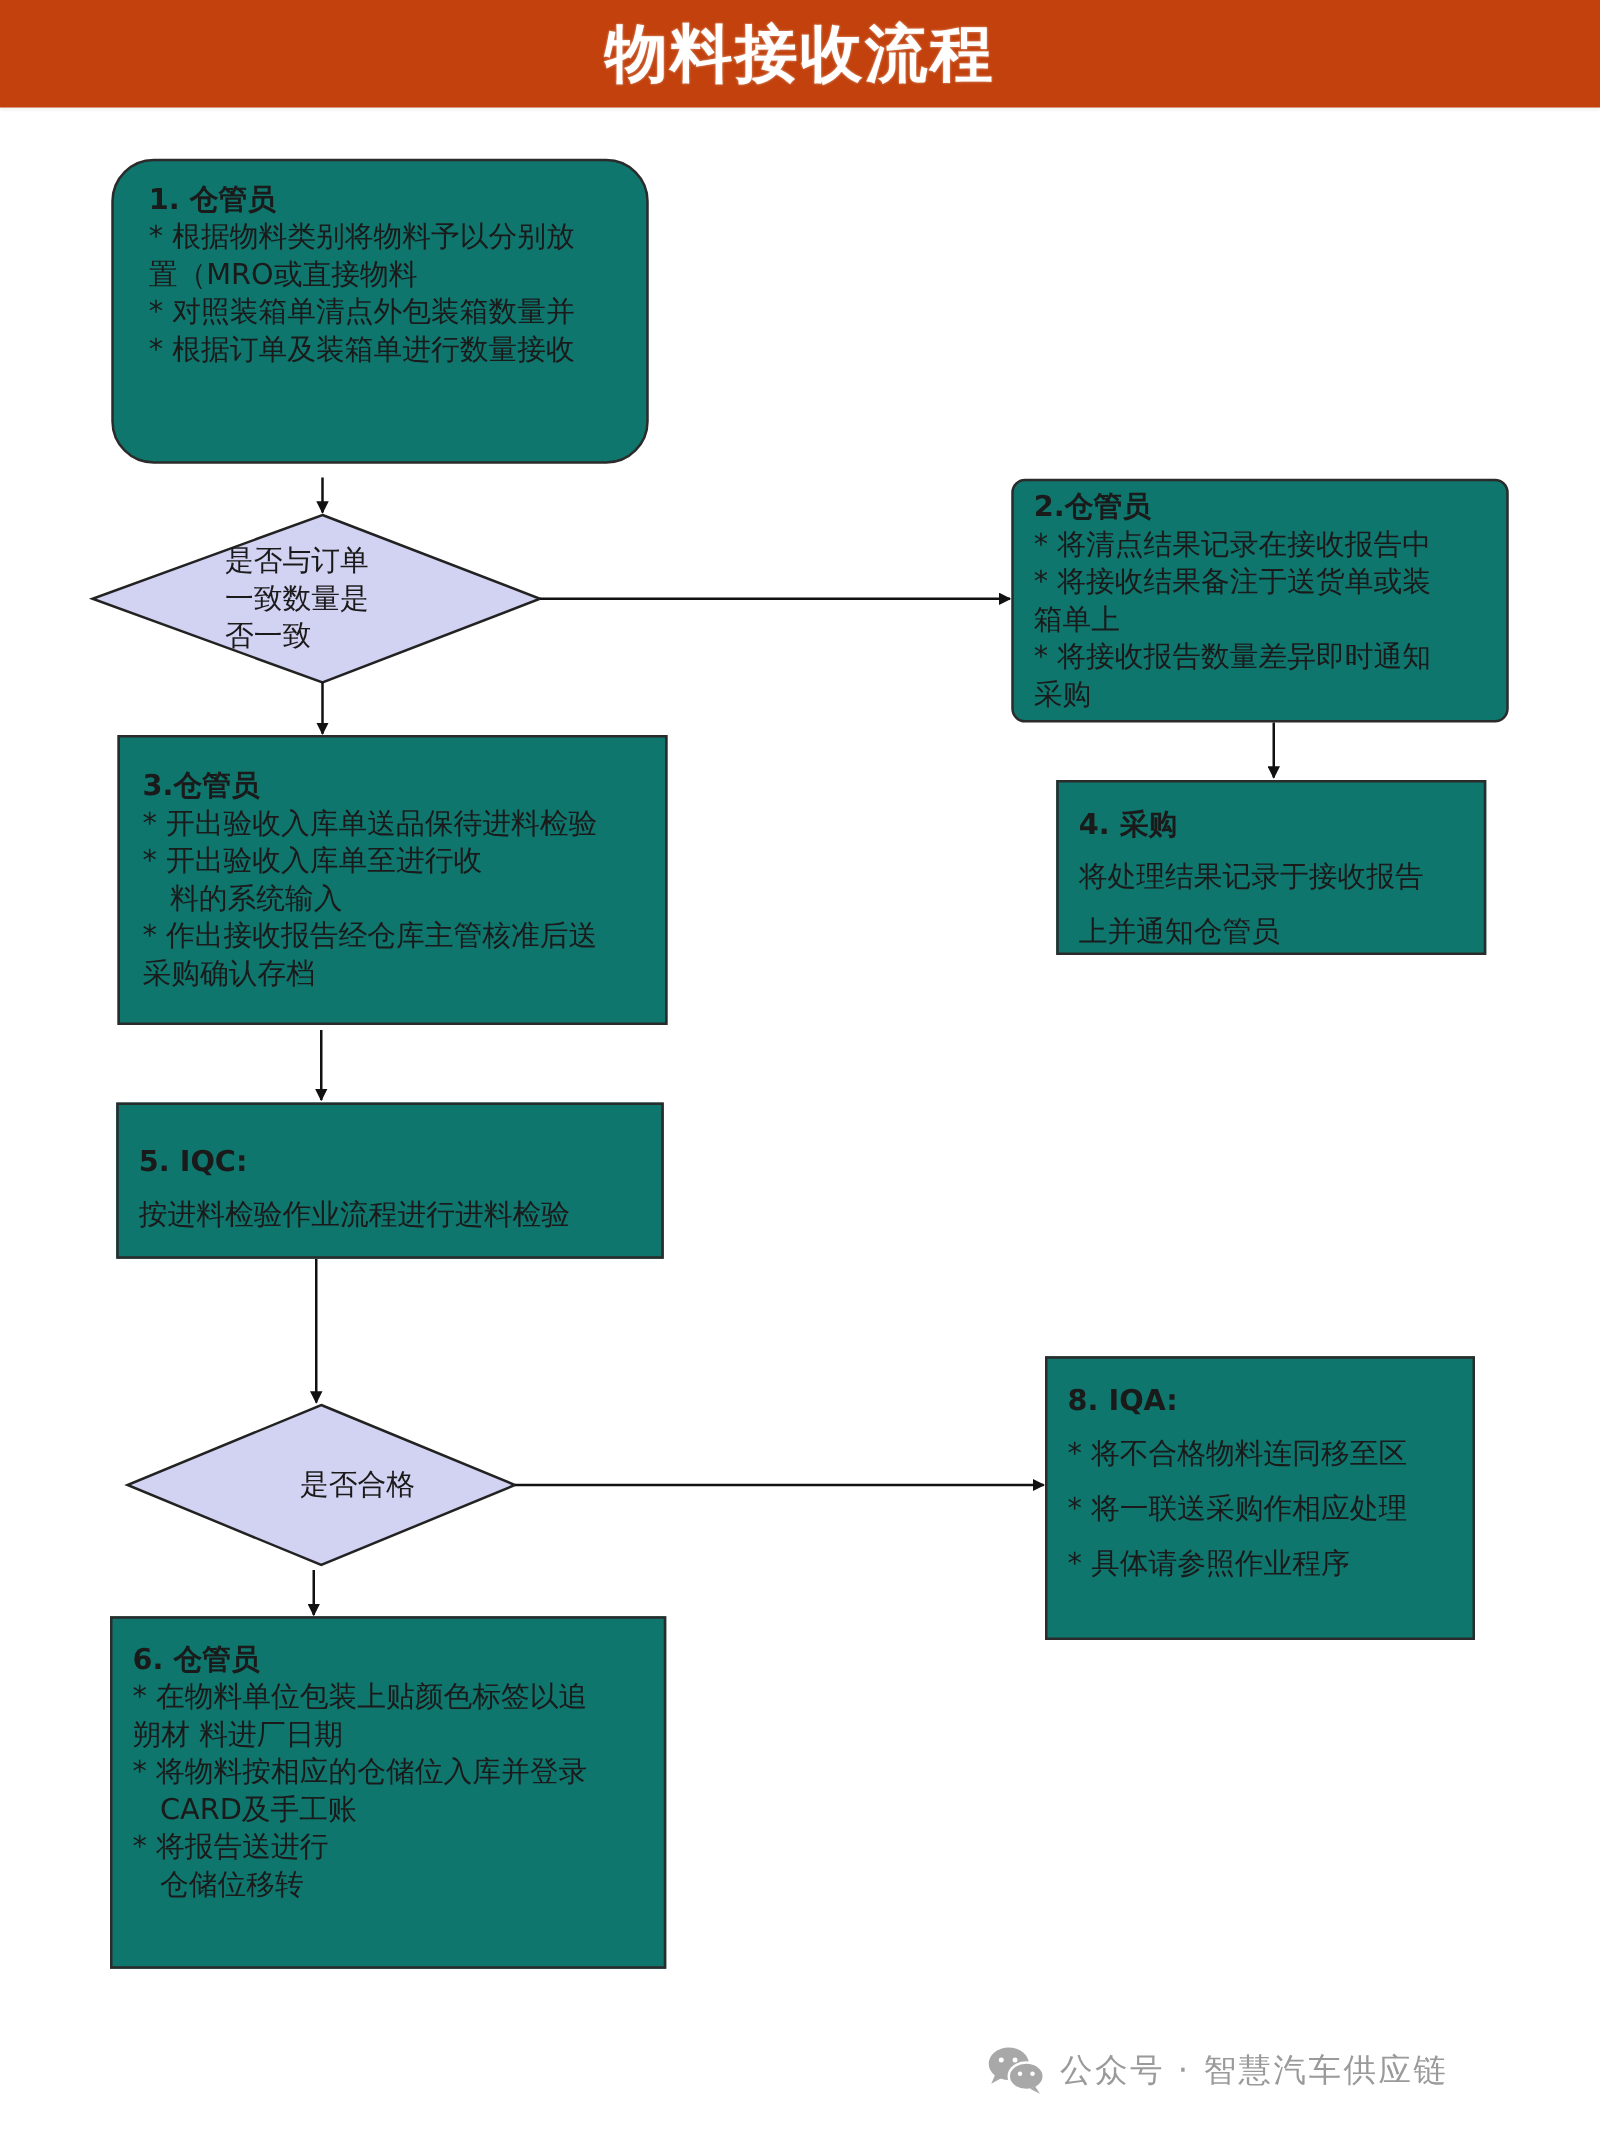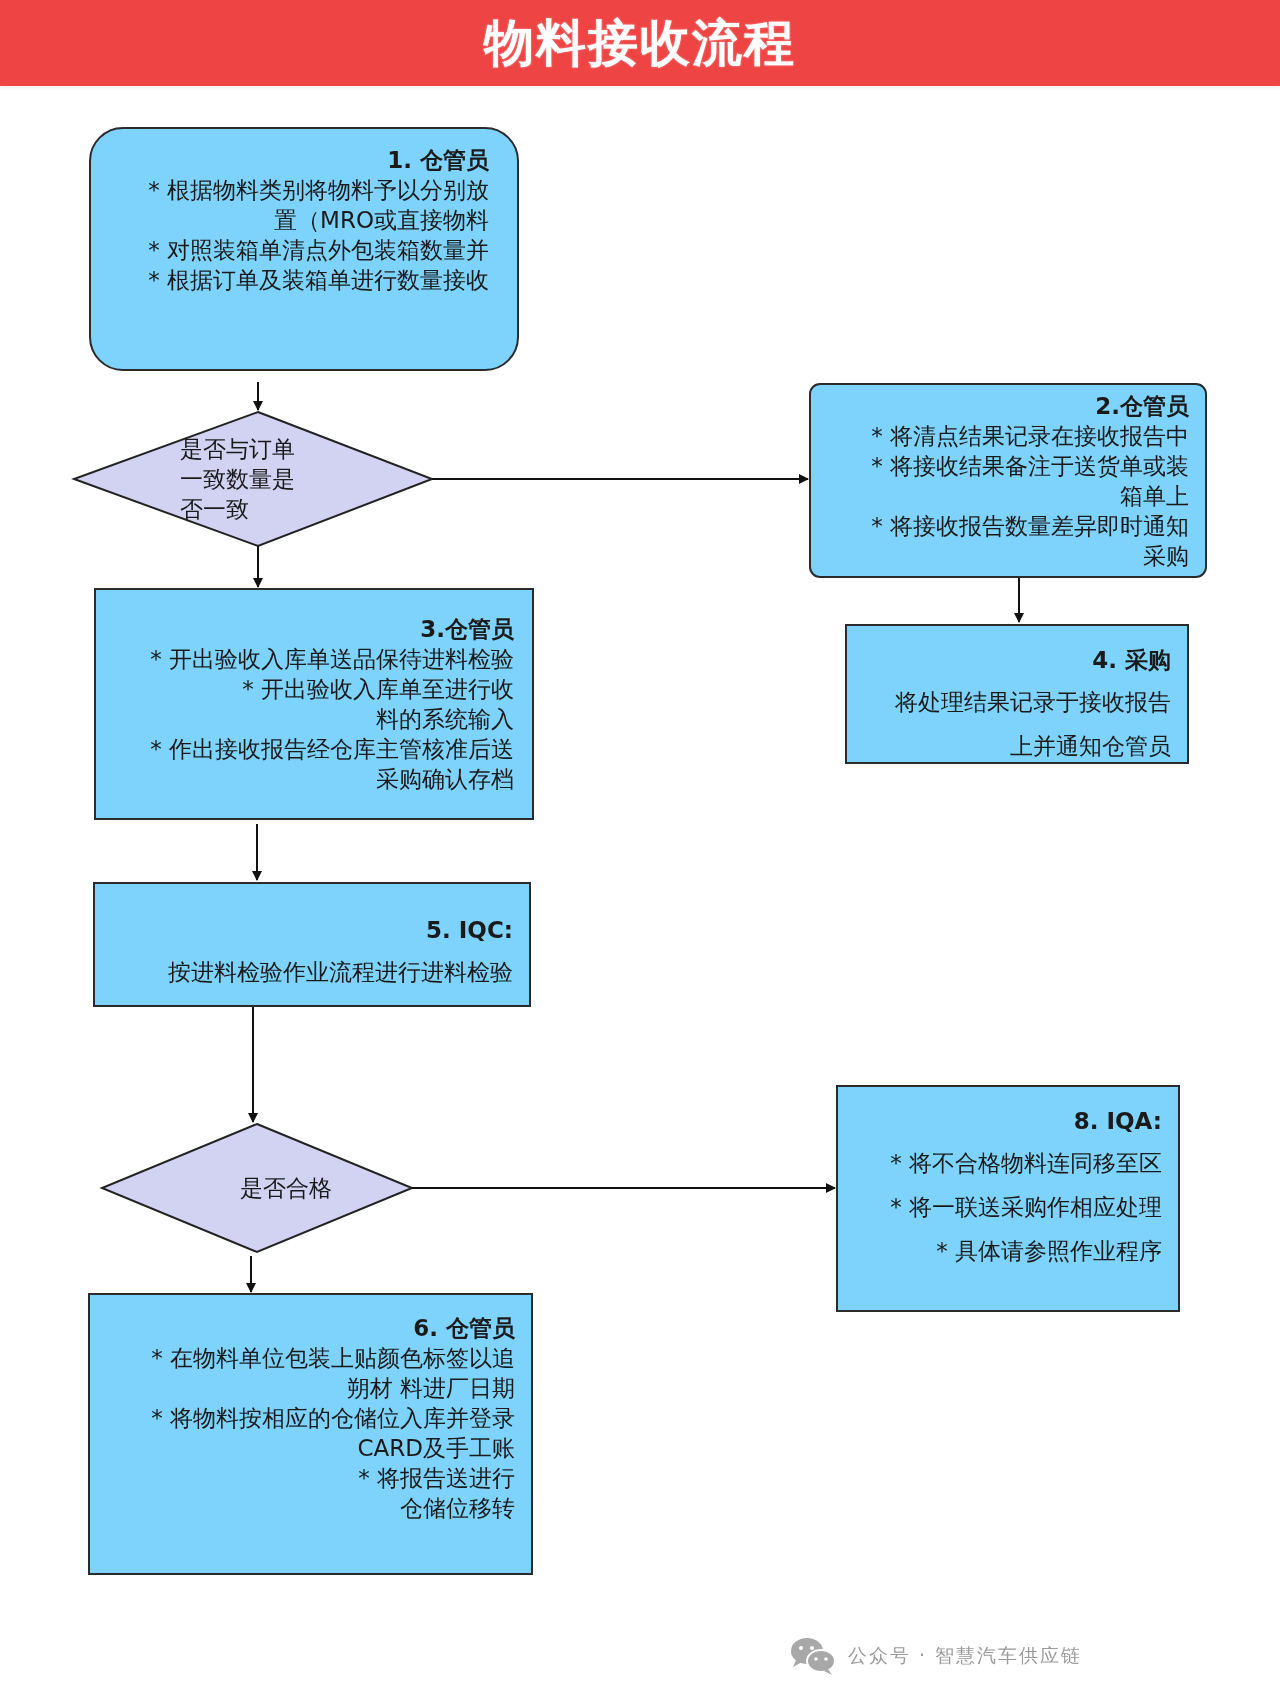--- a/index.html
+++ b/index.html
@@ -1,34 +1,34 @@
 <!DOCTYPE html>
 <html><head>
 <meta charset="utf-8">
 <style>
   html, body { margin: 0; padding: 0; background: #ffffff; }
   body { width: 1280px; height: 1706px; position: relative; overflow: hidden;
          font-family: "DejaVu Sans", "Liberation Sans", sans-serif; color: #1a1a1a; }
   .banner { position: absolute; left: 0; top: 0; width: 1280px; height: 86px;
-            background: #ef4444; display: flex; align-items: center; justify-content: center;
+            background: #c2410c; display: flex; align-items: center; justify-content: center;
             box-shadow: 0 2px 3px rgba(0,0,0,0.06); }
   .banner h1 { margin: 0; font-size: 50px; font-weight: bold; color: #ffffff; letter-spacing: 2px;
                text-shadow: 0 0 2px rgba(255,255,255,0.6); }
   svg.lines { position: absolute; left: 0; top: 0; width: 1280px; height: 1706px; }
-  .box { position: absolute; background: #7dd3fc; border: 2px solid #2b2b2b; box-sizing: border-box;
-         padding: 14px 18px; font-size: 23px; line-height: 30px; text-align: right; }
+  .box { position: absolute; background: #0f766e; border: 2px solid #2b2b2b; box-sizing: border-box;
+         padding: 14px 18px; font-size: 23px; line-height: 30px; }
   .box.rounded { border-radius: 34px; }
   .box .title { font-weight: bold; font-size: 23px; display: block; }
   .box .line { display: block; white-space: nowrap; }
   .box .line.indent { padding-left: 22px; }
   .box.spaced .line { line-height: 44px; }
   .box.spaced .title { line-height: 40px; }
   .dtext { position: absolute; font-size: 23px; line-height: 30px; white-space: nowrap; }
   .footer { position: absolute; left: 788px; top: 1636px; display: flex; align-items: center;
-            color: #9a9a9a; font-size: 19px; letter-spacing: 2px; }
+            color: #9a9a9a; font-size: 26px; letter-spacing: 2px; }
   .footer .wechat { width: 50px; height: 40px; position: relative; margin-right: 10px; }
 </style>
 </head>
 <body>
 
 <div class="banner">
   <h1>物料接收流程</h1>
 </div>
 
 <svg class="lines" viewBox="0 0 1280 1706">

